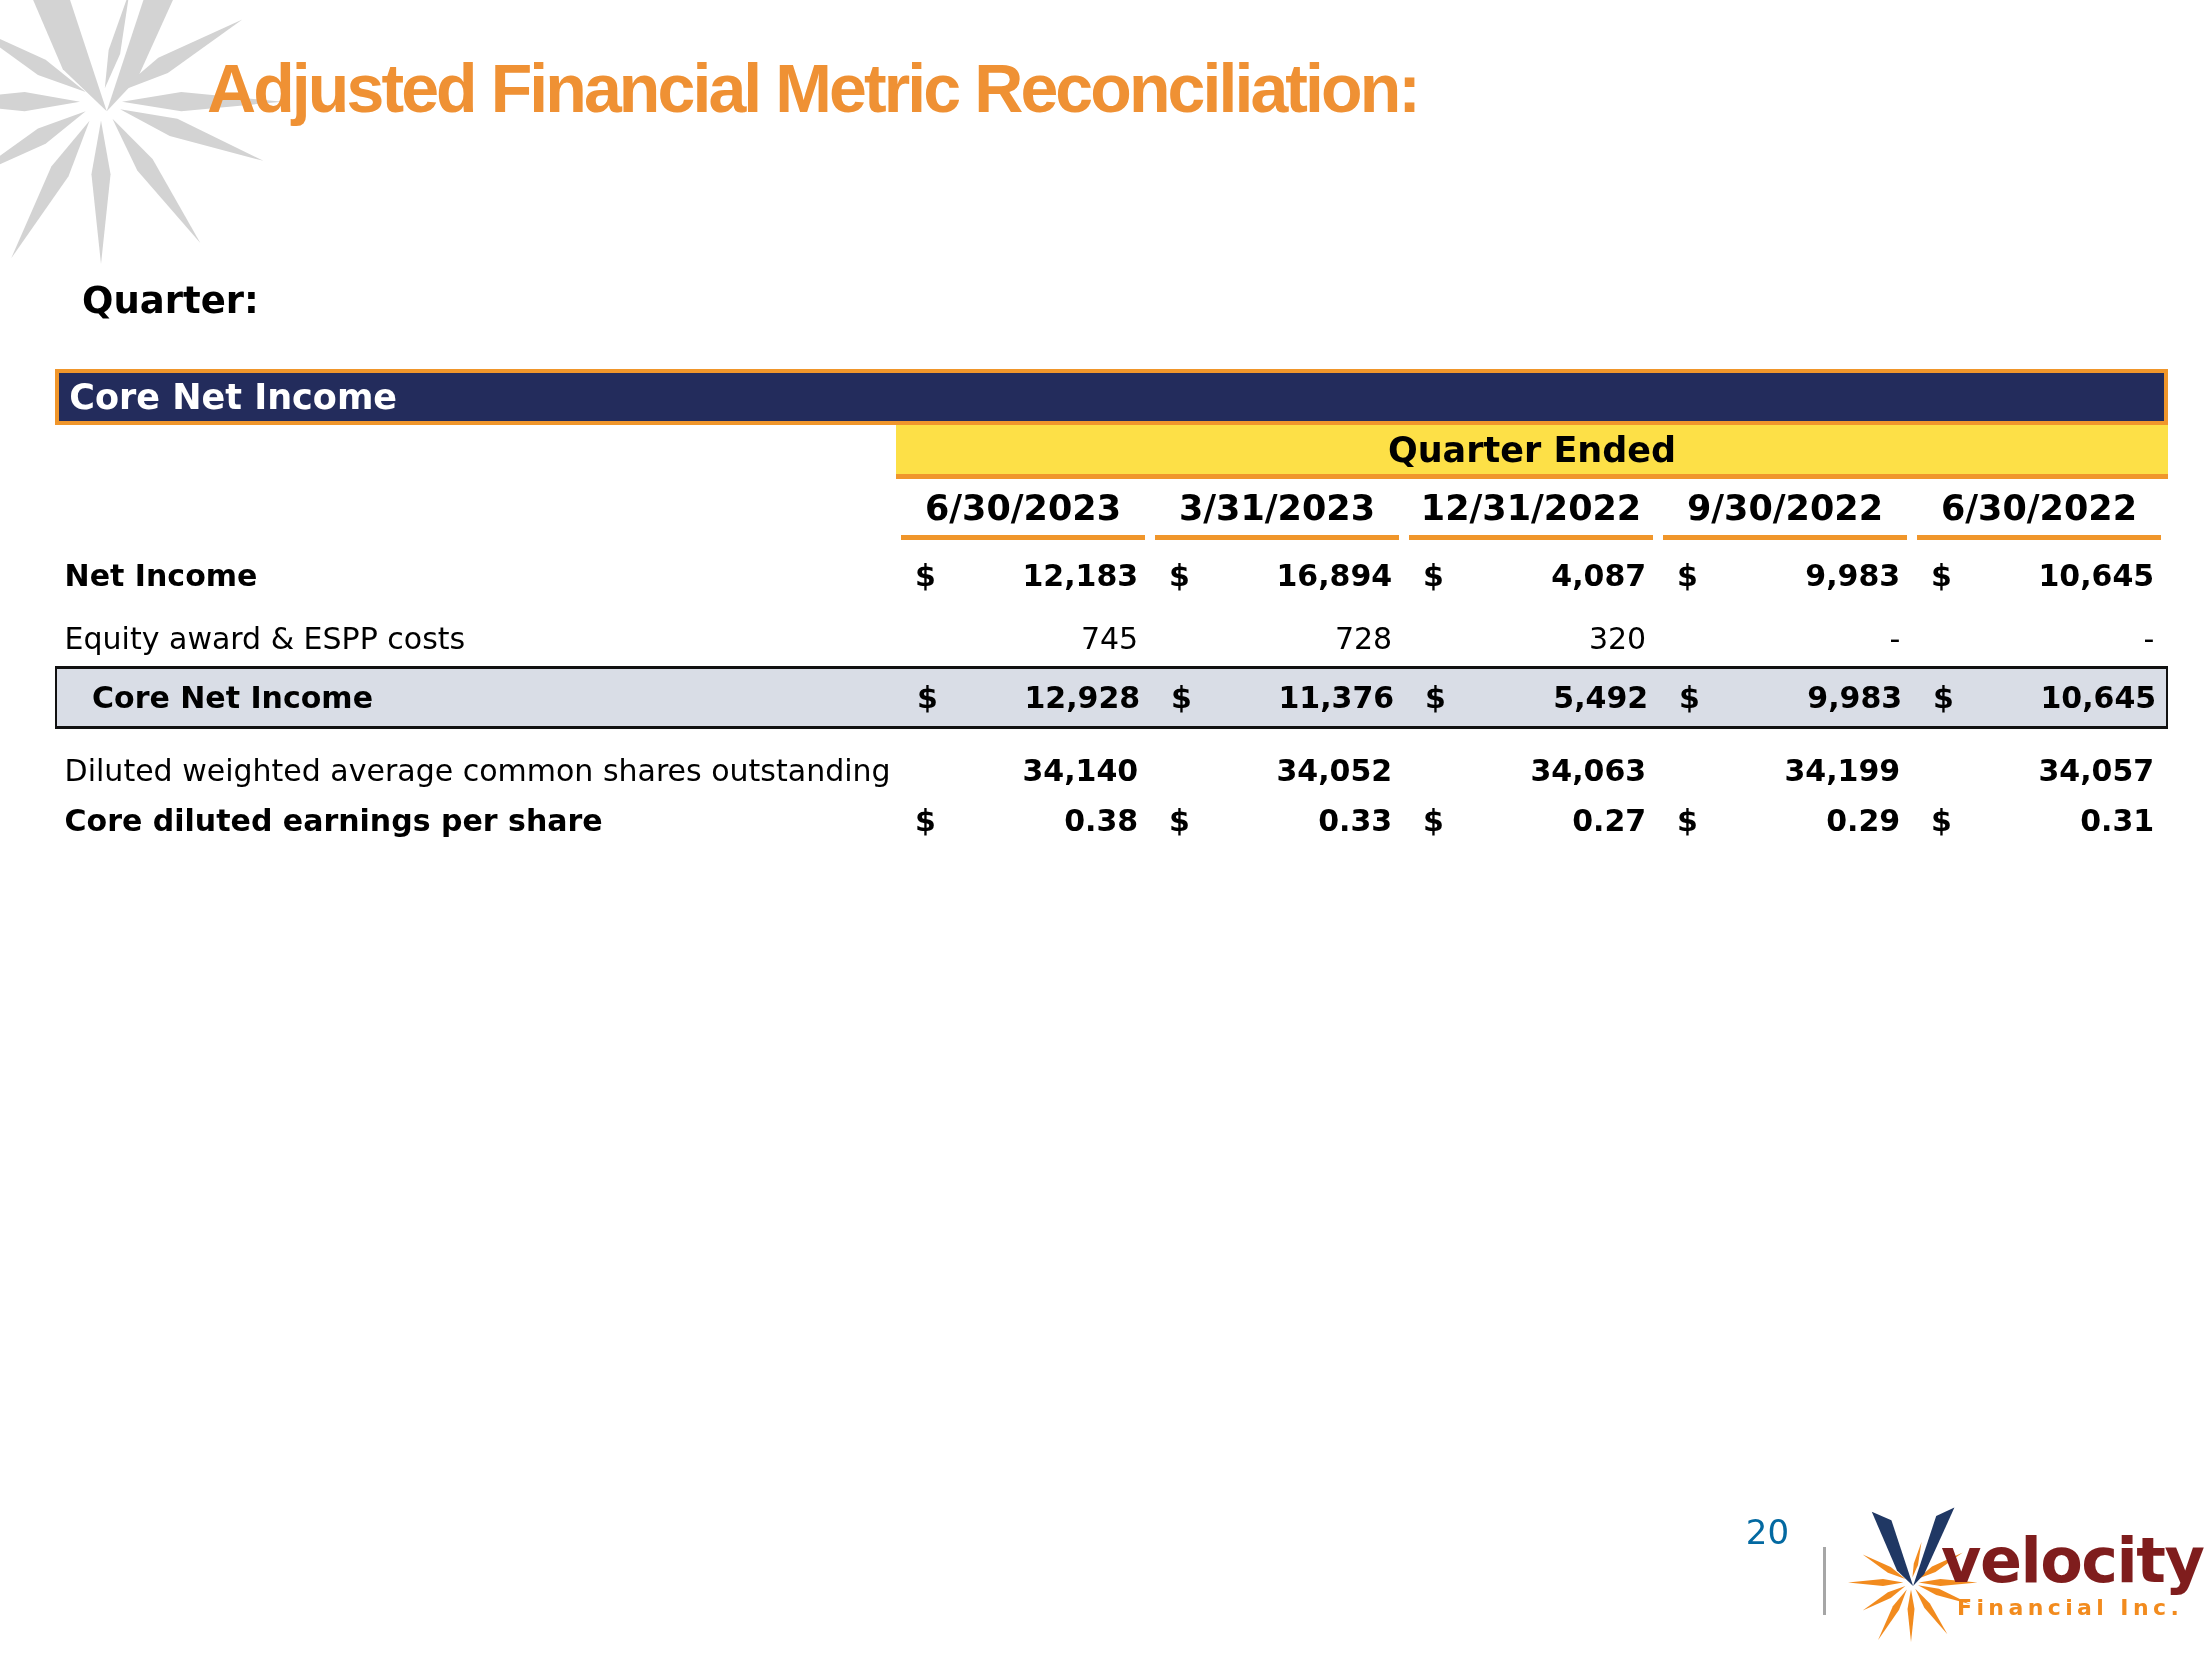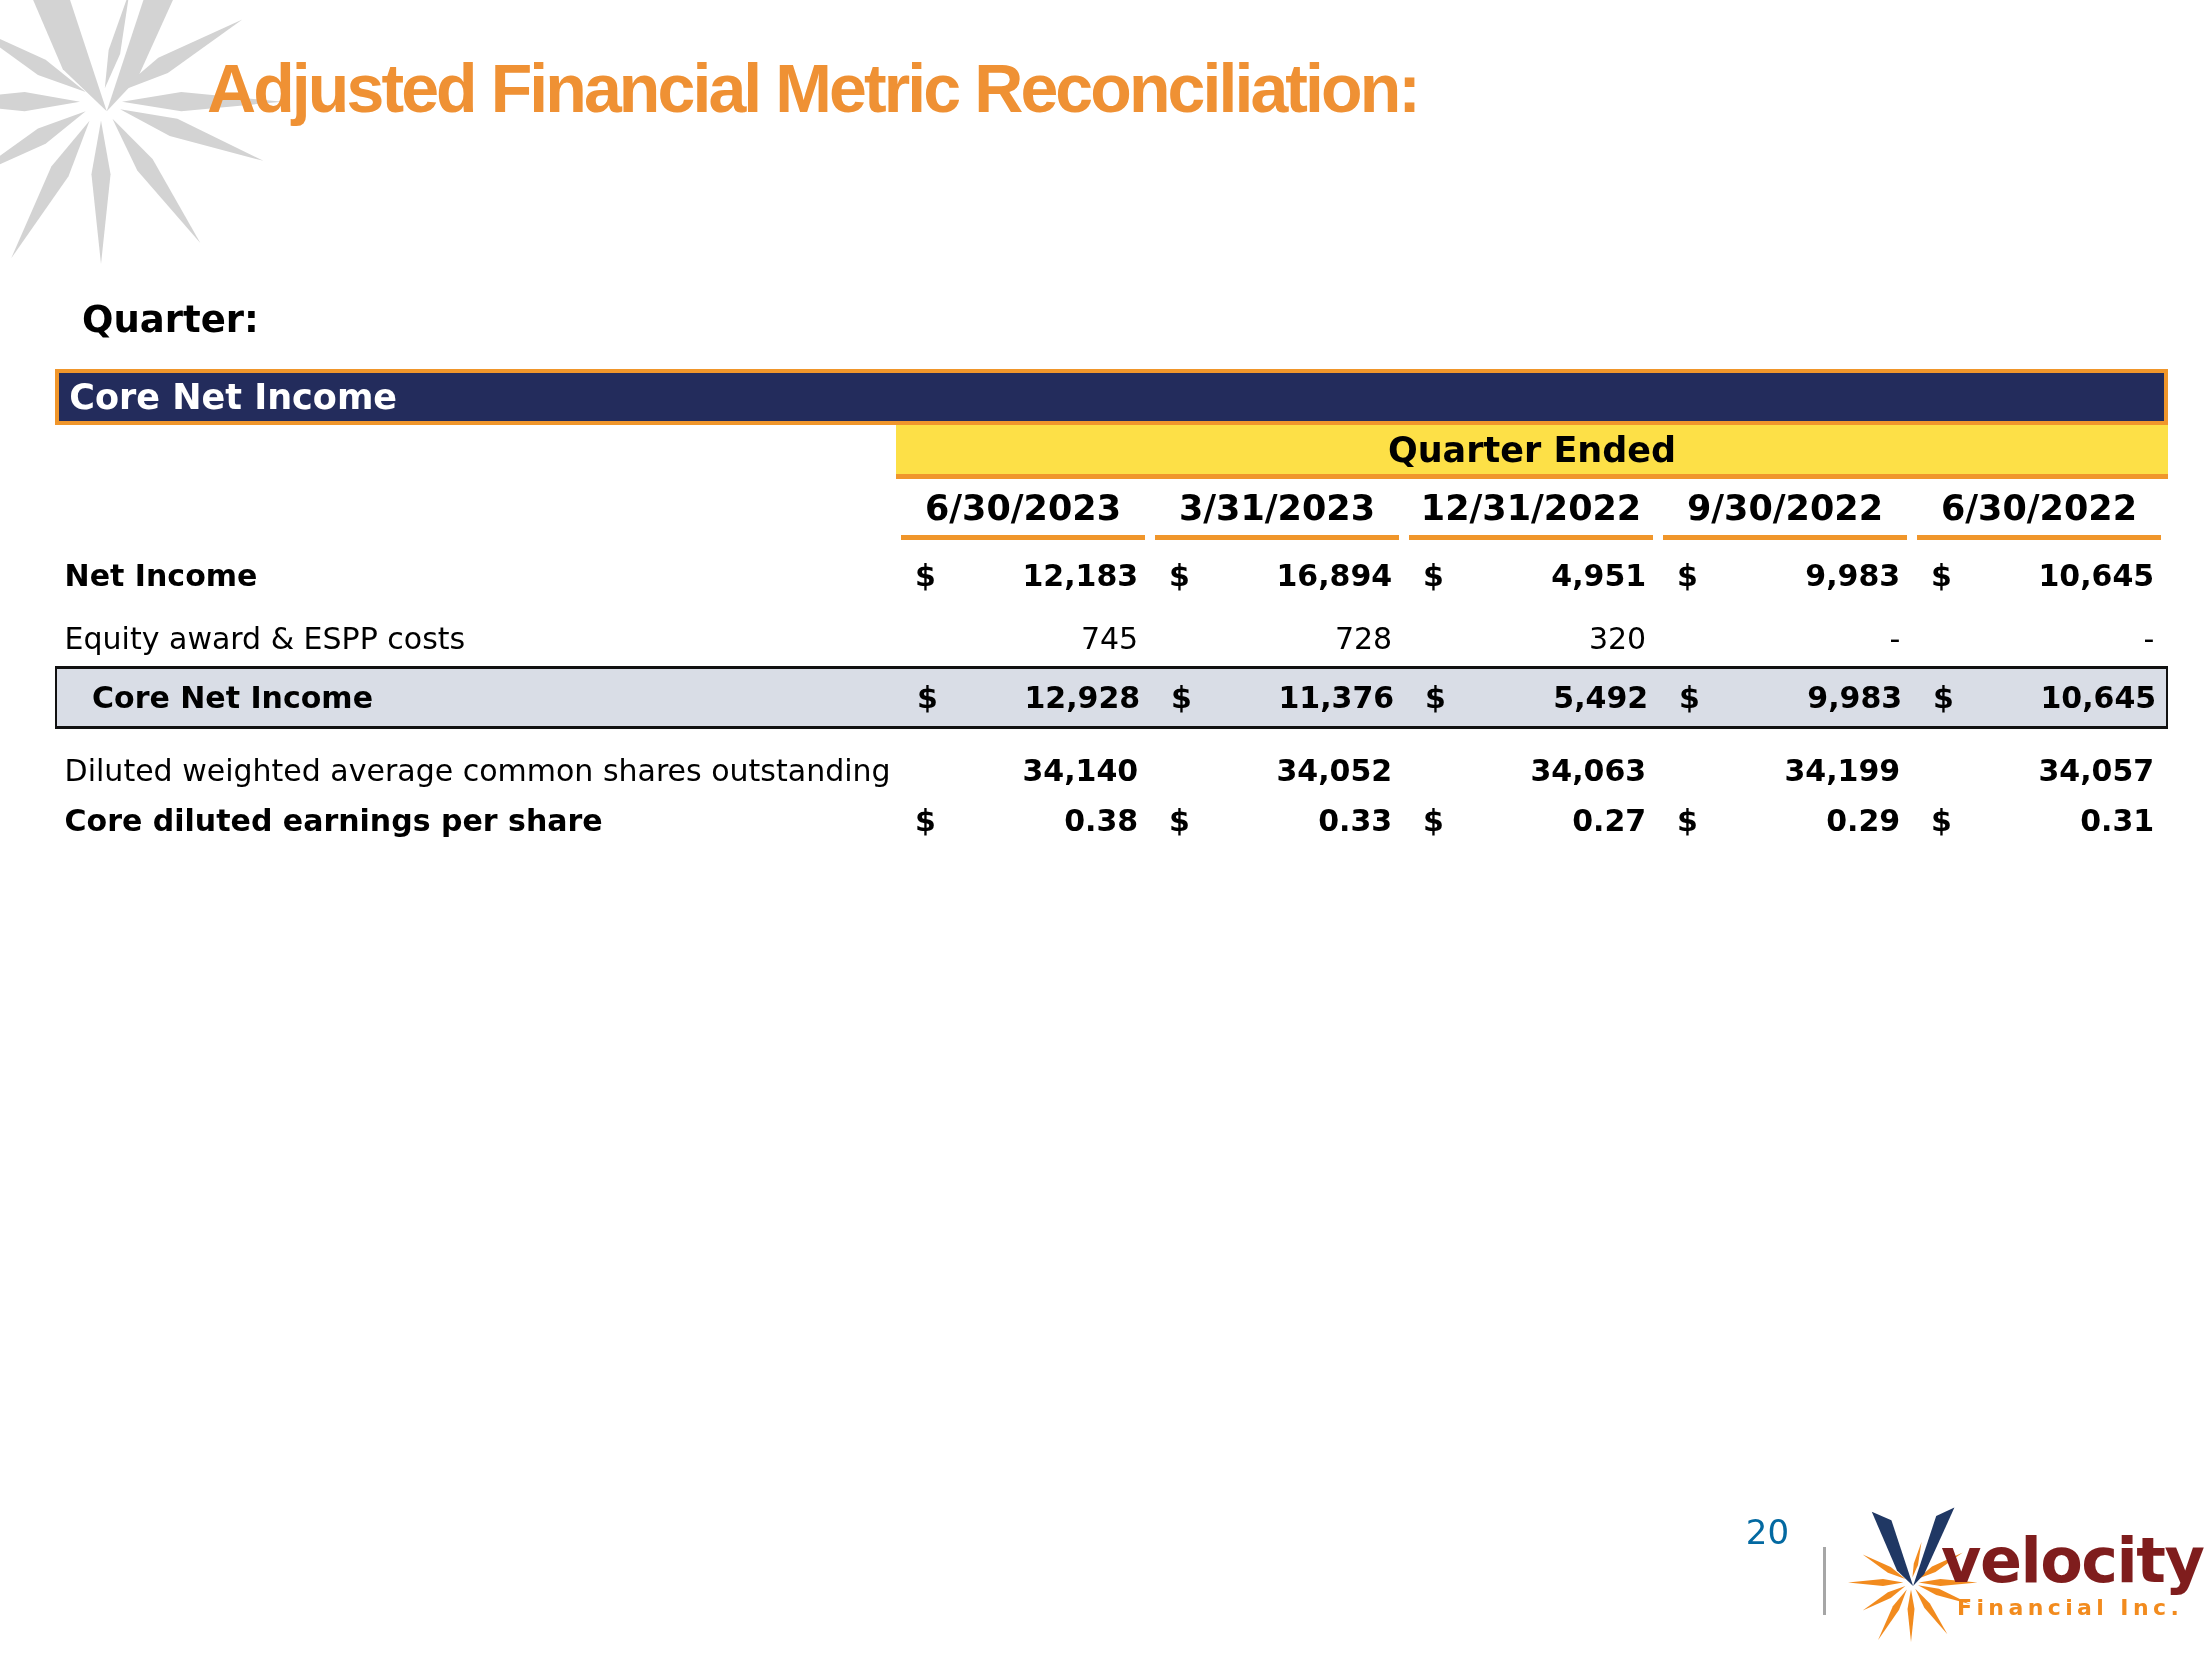--- a/index.html
+++ b/index.html
@@ -20,21 +20,21 @@
     font-size:68px;font-weight:bold;letter-spacing:-2.9px;
     color:#EF9134;white-space:nowrap;line-height:1.1;
   }
   .subtitle{
     position:absolute;left:208px;top:175px;
     font-family:"Liberation Sans", sans-serif;
     font-size:52px;font-weight:bold;letter-spacing:-1.5px;
     color:#000;white-space:nowrap;line-height:1.1;
   }
   .quarter-label{
-    position:absolute;left:82px;top:298px;
+    position:absolute;left:82px;top:279px;
     font-size:37px;font-weight:bold;white-space:nowrap;
   }
   
   .tbl{position:absolute;left:55px;top:369px;width:2113px;height:500px;}
   .tbl-header-bar{
     position:absolute;left:0;top:0;width:100%;height:56px;
     background:#232C5C;border:4.4px solid #F0962B;box-sizing:border-box;
     display:flex;align-items:center;
     color:#fff;font-size:35px;font-weight:bold;padding-left:10.3px;
   }
@@ -146,21 +146,21 @@
         </div>
     </div>
 
     <div class="drow r-netincome">
       <div class="lbl">Net Income</div>
       <div class="cur">$</div>
       <div class="val">12,183</div>
       <div class="cur">$</div>
       <div class="val">16,894</div>
       <div class="cur">$</div>
-      <div class="val">4,951</div>
+      <div class="val">4,087</div>
       <div class="cur">$</div>
       <div class="val">9,983</div>
       <div class="cur">$</div>
       <div class="val">10,645</div>
     </div>
 
     <div class="drow r-equity">
       <div class="lbl">Equity award &amp; ESPP costs</div>
       <div class="cur"></div>
       <div class="val">745</div>

